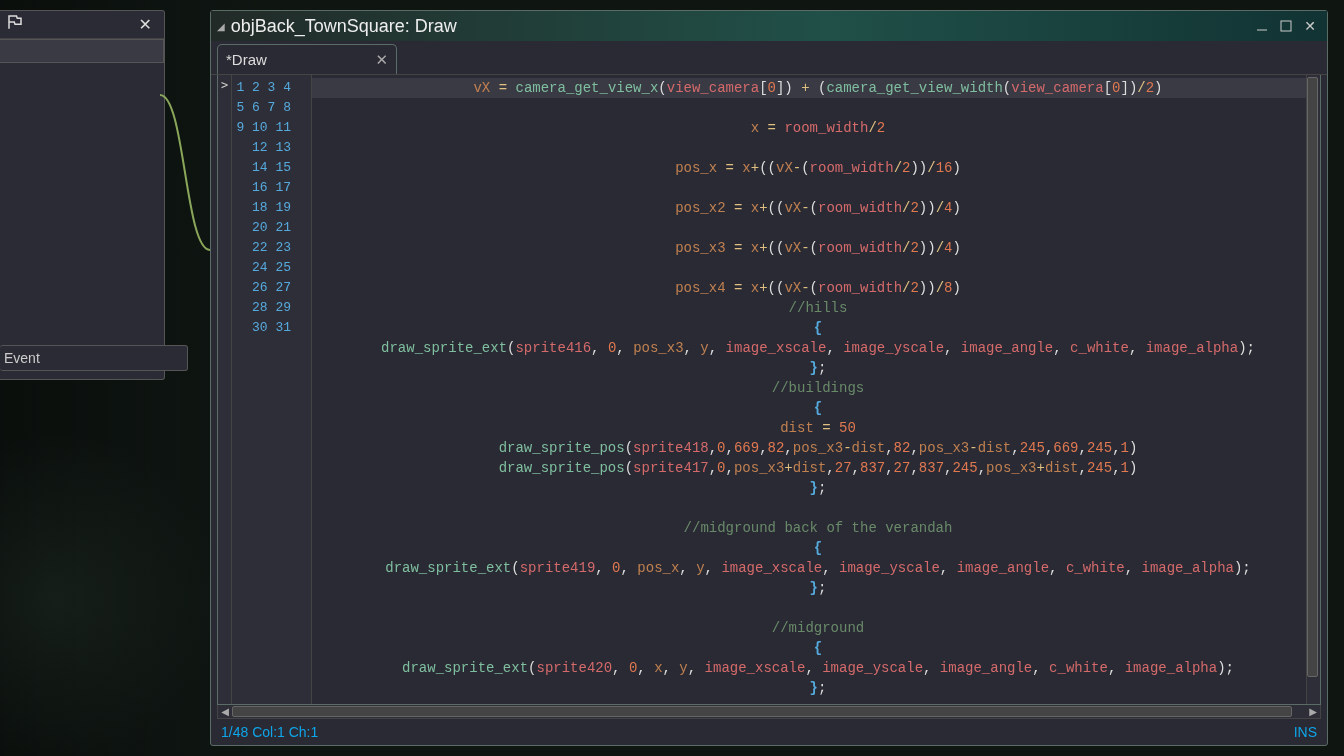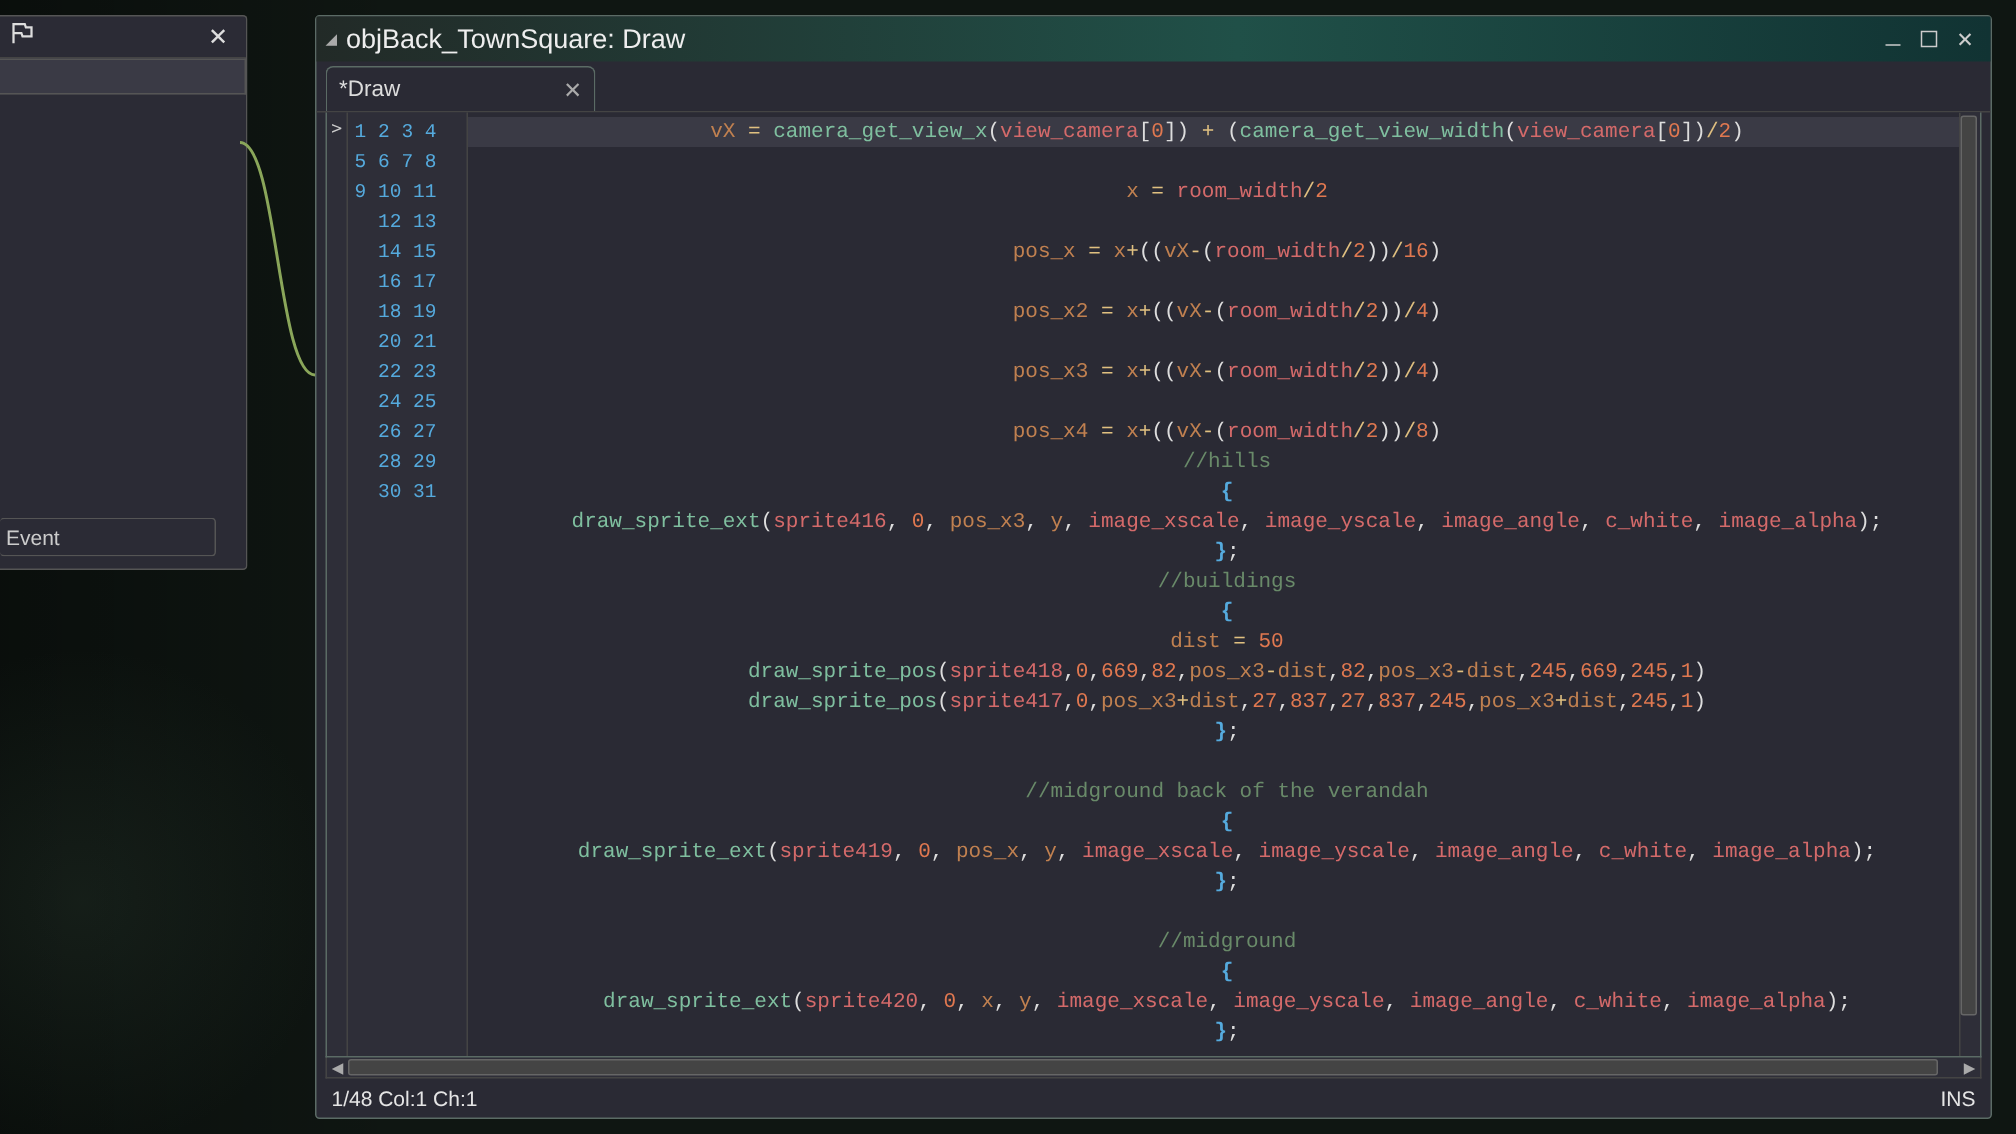--- a/index.html
+++ b/index.html
@@ -33,21 +33,21 @@
 .left-panel .body-area { height:300px;}
 .left-panel .row {
   background:#3a3a45;
   height:24px;
   border:1px solid #555; border-left:none;
 }
 .left-panel .event-row {
   position:absolute;
   bottom:8px;
   left:0;
-  width:144px;
+  width:188px;
   height:26px;
   background:#2b2b35;
   border:1px solid #555; border-left:none; border-radius:3px;
   display:flex; align-items:center;
   padding-left:4px;
   color:#ccc; font-size:14px;
 }
 
 
 svg.curve { position:absolute; left:155px; top:90px; pointer-events:none;}
@@ -159,21 +159,21 @@
   background:#2e2e38; border:1px solid #444; border-top:none;
   display:flex;
 }
 .hscroll-btn{width:14px;display:flex;align-items:center;justify-content:center;color:#aaa;font-size:10px;}
 .hscroll-track{flex:1; position:relative;}
 .hscroll-thumb{position:absolute;left:0;top:1px;height:11px;width:1060px;background:#444;border:1px solid #666;border-radius:2px;}
 
 .statusbar {
   height:26px; display:flex; align-items:center;
   padding:0 10px;
-  color:#e5e5e5; font-size:14px;
+  color:#0ea5e9; font-size:14px;
 }
 .statusbar .spacer{flex:1;}
 
 .vignette {
   position:absolute; inset:0;
   pointer-events:none;
   background:
      radial-gradient(ellipse 240px 240px at 55px 600px, rgba(80,110,90,0.15), transparent 70%),
      linear-gradient(90deg, rgba(0,0,0,0.35), transparent 20%);
 }

